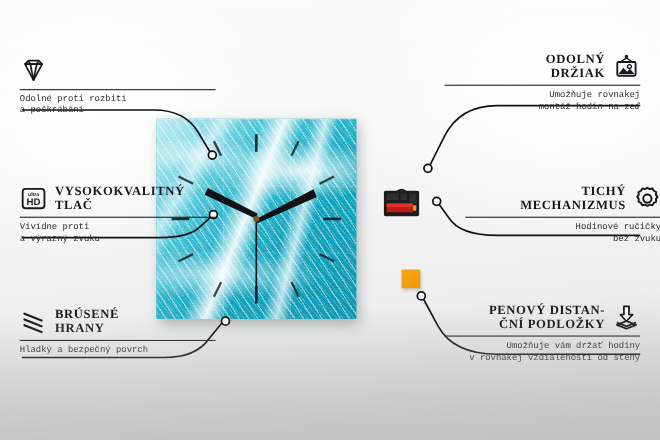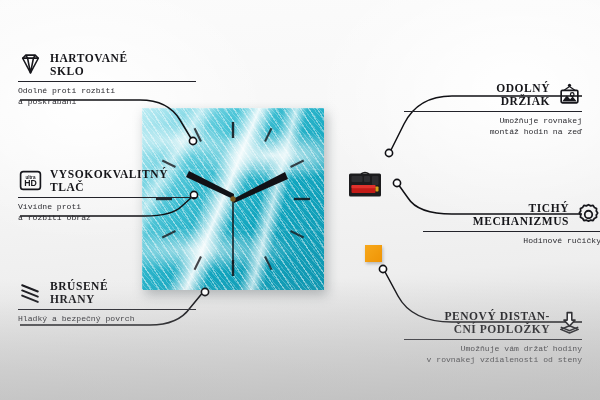--- a/index.html
+++ b/index.html
@@ -21,21 +21,21 @@
     pointer-events:none;
   }
 
   
   .wires{position:absolute;inset:0;width:600px;height:400px;}
 
   
   .feat{position:absolute;width:178px;}
   .feat .head{display:flex;align-items:center;gap:7px;}
   .feat.left .head{justify-content:flex-start;}
-  .feat.right .head{justify-content:flex-end;margin-top:34px;}
+  .feat.right .head{justify-content:flex-end;}
   .ttl{
     font-size:11.5px;line-height:12.6px;letter-spacing:.55px;
     font-weight:700;color:#16161a;text-transform:uppercase;
     font-family:"Liberation Serif",serif;
   }
   .feat.right .ttl{text-align:right;}
   .rule{height:1px;background:#23232a;margin-top:4px;width:100%;}
   .desc{
     font-size:8.1px;line-height:10.4px;color:#2b2b30;margin-top:4px;
     font-family:Liberation Mono, monospace;
@@ -162,24 +162,20 @@
   <div class="feat left" id="f-glass">
     <div class="head">
       <svg class="ico" viewBox="0 0 24 24">
         <g fill="none" stroke="#17171c" stroke-width="1.5" stroke-linejoin="round">
           <path d="M4.5 6 H19.5 L12 20 Z"></path>
           <path d="M4.5 6 L7.5 3 H16.5 L19.5 6"></path>
           <path d="M7.5 3 L9.2 6 L12 20 L14.8 6 L16.5 3"></path>
           <path d="M4.5 6 H19.5"></path>
         </g>
       </svg>
-      <div>
-        <div class="ttl">HARTOVANÉ</div>
-        <div class="ttl">SKLO</div>
-      </div>
     </div>
     <div class="rule"></div>
     <div class="desc">
       <div>Odolné proti rozbití</div>
       <div>a poškrábání</div>
     </div>
   </div>
 
   <div class="feat left" id="f-print">
     <div class="head">
@@ -189,21 +185,21 @@
         <text x="12" y="17.6" text-anchor="middle" font-family="Liberation Sans, sans-serif" font-size="8.4" font-weight="700" fill="#17171c">HD</text>
       </svg>
       <div>
         <div class="ttl">VYSOKOKVALITNÝ</div>
         <div class="ttl">TLAČ</div>
       </div>
     </div>
     <div class="rule"></div>
     <div class="desc">
       <div>Vivídne proti</div>
-      <div>a rozbití obraz</div>
+      <div>a výrazný zvuku</div>
     </div>
   </div>
 
   <div class="feat left" id="f-edge">
     <div class="head">
       <svg class="ico" viewBox="0 0 24 24">
         <g stroke="#17171c" stroke-width="1.9" stroke-linecap="round">
           <line x1="4" y1="5" x2="19" y2="11"></line>
           <line x1="4" y1="10" x2="19" y2="16"></line>
           <line x1="4" y1="15" x2="19" y2="21"></line>
@@ -250,20 +246,21 @@
       <svg class="ico" viewBox="0 0 24 24">
         <g fill="none" stroke="#17171c" stroke-width="1.7" stroke-linejoin="round">
           <path d="M12 2.6 l2.1 1.1 2.3 -.5 1.2 2.0 2.1 1.1 -.2 2.3 1.3 1.9 -1.3 1.9 .2 2.3 -2.1 1.1 -1.2 2.0 -2.3 -.5 -2.1 1.1 -2.1 -1.1 -2.3 .5 -1.2 -2.0 -2.1 -1.1 .2 -2.3 -1.3 -1.9 1.3 -1.9 -.2 -2.3 2.1 -1.1 1.2 -2.0 2.3 .5 Z"></path>
           <circle cx="12" cy="12" r="3.6"></circle>
         </g>
       </svg>
     </div>
     <div class="rule"></div>
     <div class="desc">
       <div>Hodinové ručičky</div>
+      <div>bez zvuku</div>
     </div>
   </div>
 
   <div class="feat right" id="f-foam">
     <div class="head">
       <div>
         <div class="ttl">PENOVÝ DISTAN-</div>
         <div class="ttl">ČNÍ PODLOŽKY</div>
       </div>
       <svg class="ico" viewBox="0 0 24 24">

